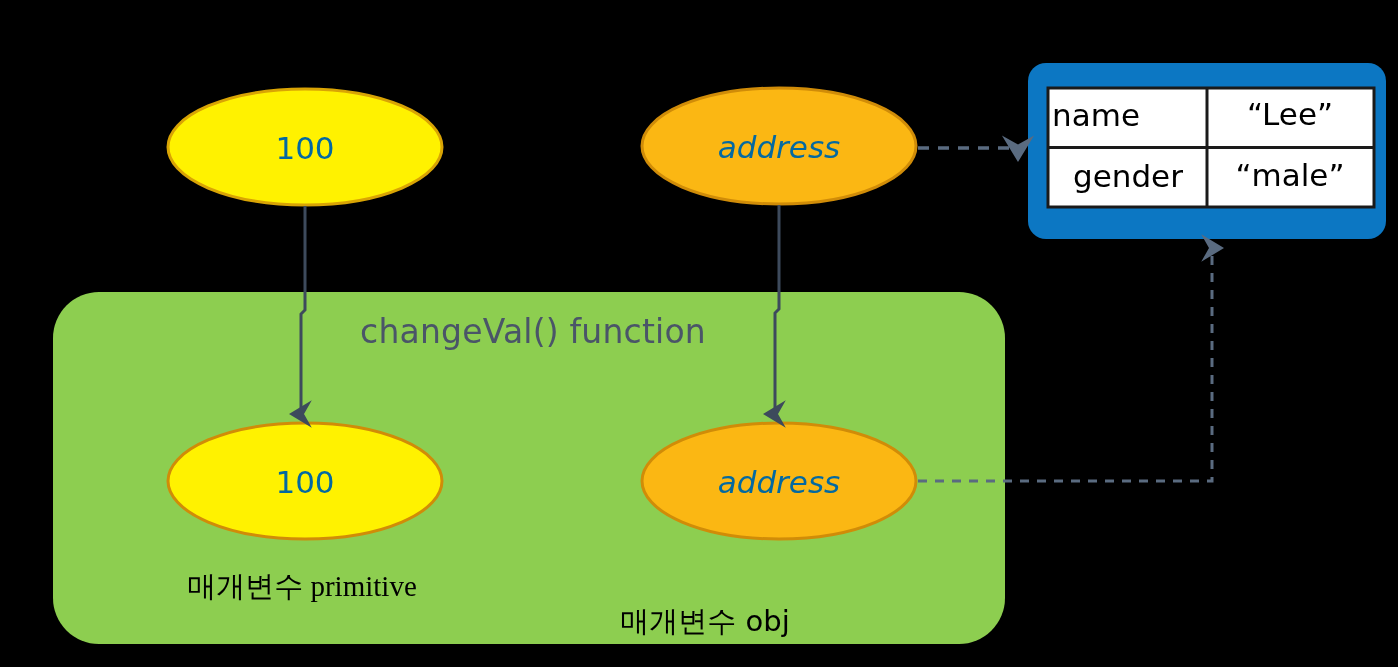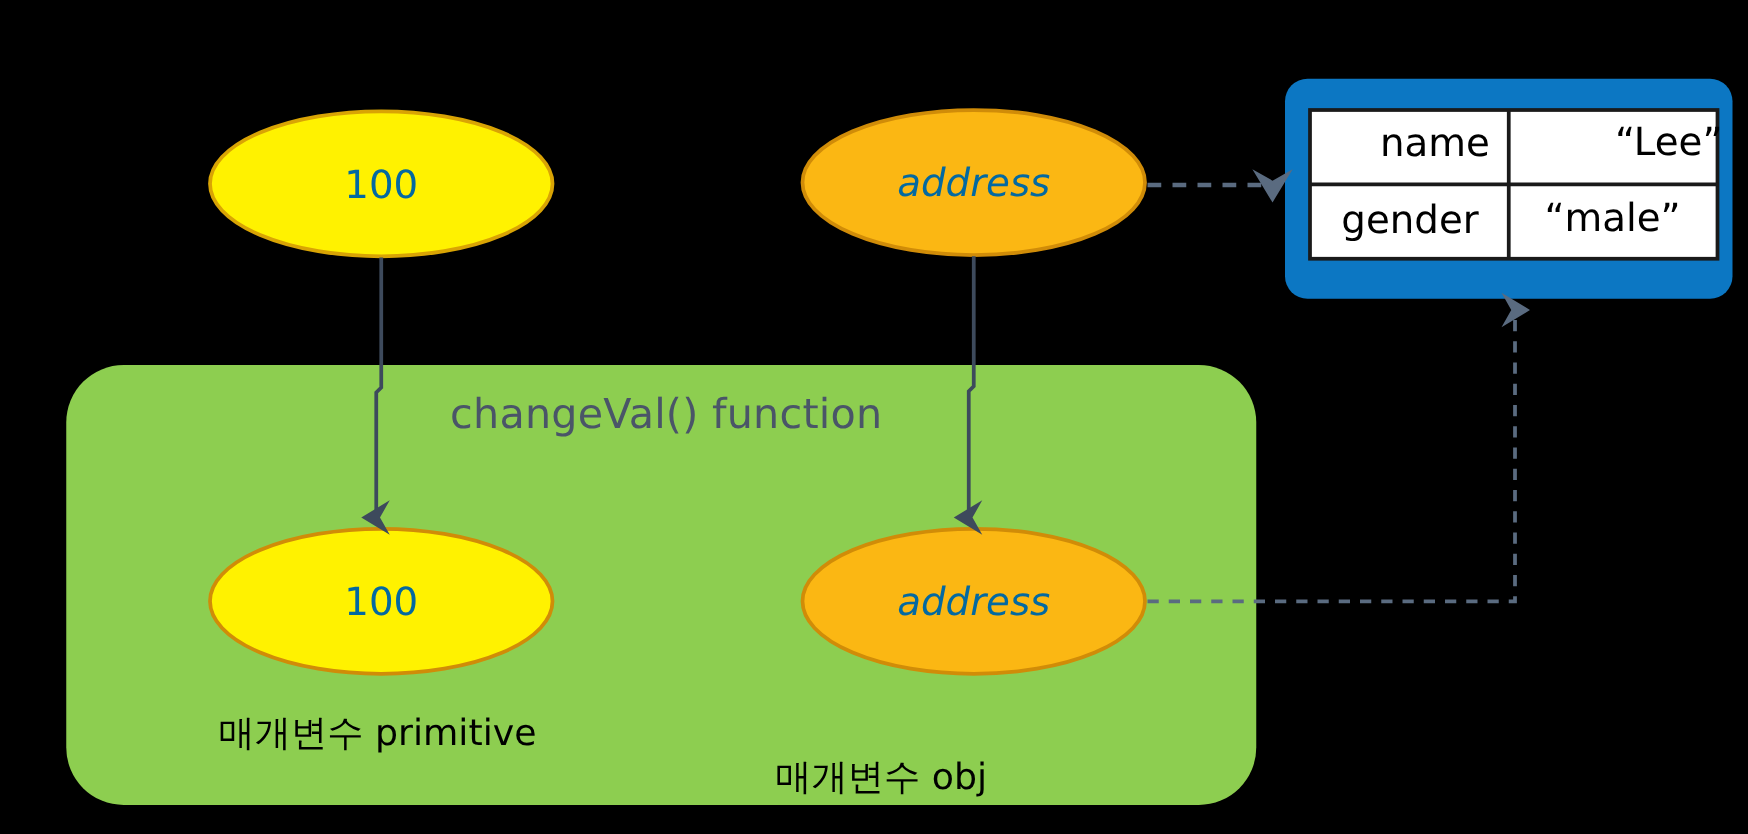--- a/index.html
+++ b/index.html
@@ -96,25 +96,25 @@
   <div class="txt ellipse-label" style="left:305px; top:148px;">100</div>
 
   <div class="txt ellipse-label italic" style="left:779px; top:147px;">address</div>
 
   <div class="txt fn-label" style="left:533px; top:331px;">changeVal() function</div>
 
   <div class="txt ellipse-label" style="left:305px; top:482px;">100</div>
 
   <div class="txt ellipse-label italic" style="left:779px; top:482px;">address</div>
 
-  <div class="txt param-label" style="left:302px; top:587px;">매개변수 primitive</div>
+  <div class="txt param-label" style="left:302px; top:587px;font-family:Liberation Serif, serif;">매개변수 primitive</div>
 
   <div class="txt param-label" style="left:705px; top:622px;">매개변수 obj</div>
 
-  <div class="txt cell-text" style="left:1148px; top:115px;">name</div>
+  <div class="txt cell-text" style="left:1096px; top:115px;">name</div>
 
-  <div class="txt cell-text" style="left:1335px; top:114px;">“Lee”</div>
+  <div class="txt cell-text" style="left:1290px; top:114px;">“Lee”</div>
 
   <div class="txt cell-text" style="left:1128px; top:176px;">gender</div>
 
   <div class="txt cell-text" style="left:1290px; top:175px;">“male”</div>
 
 </div>
 
 </body></html>

